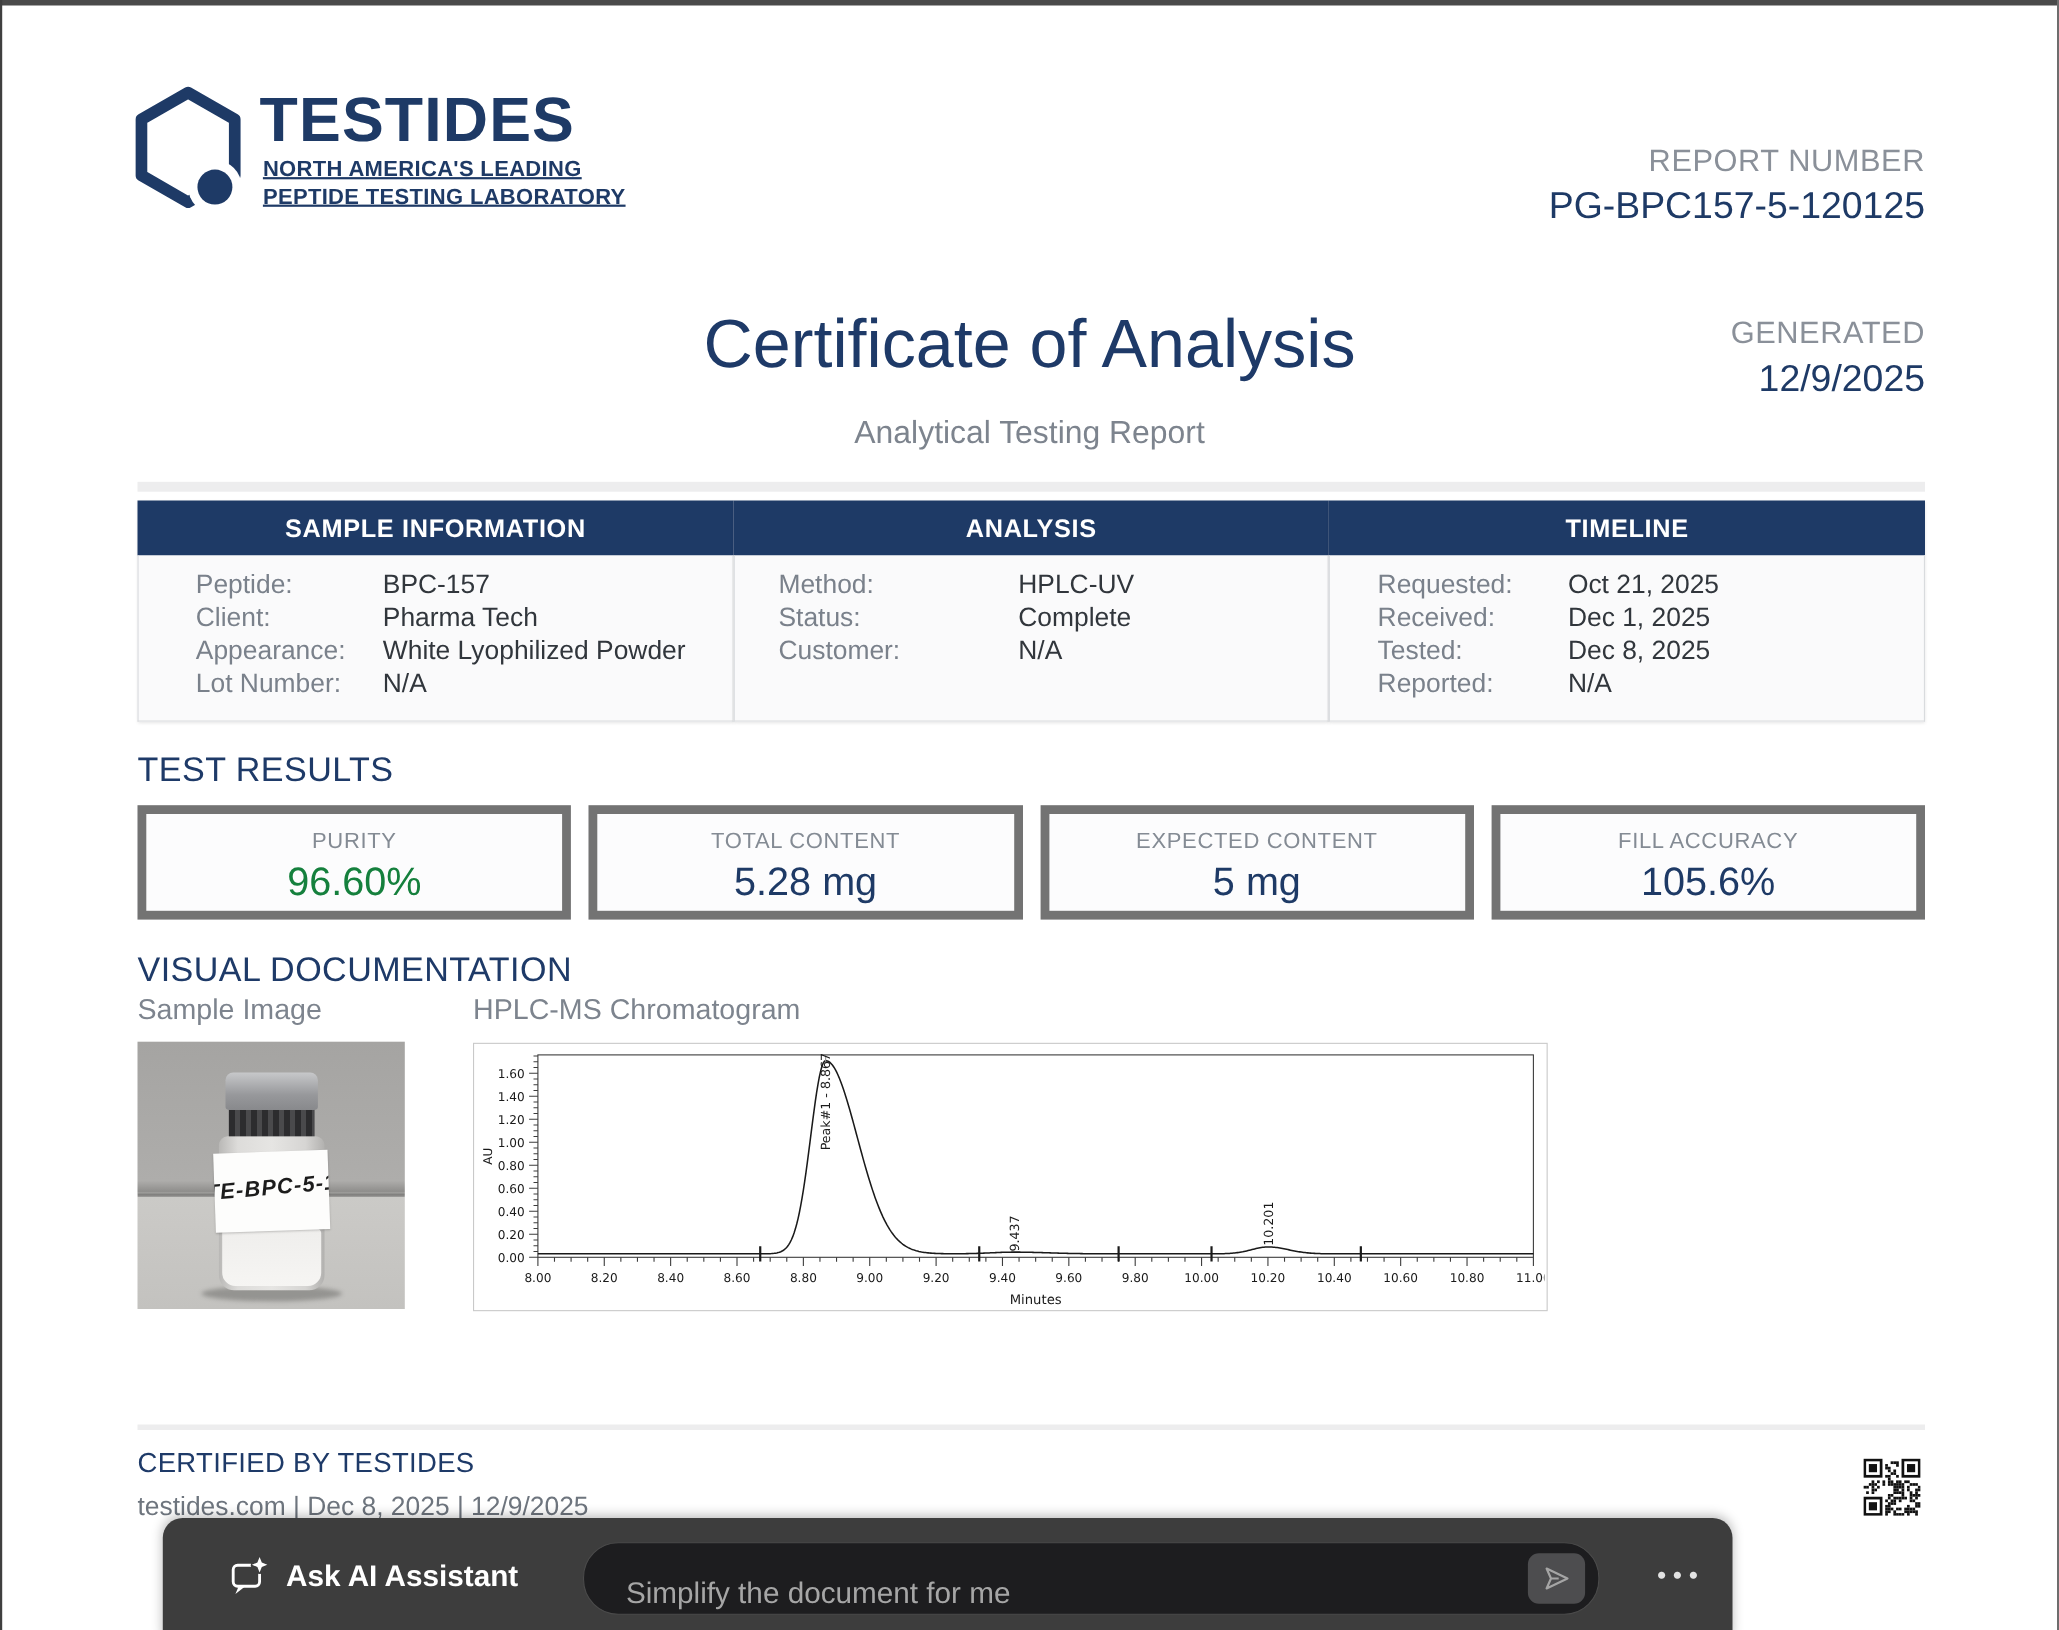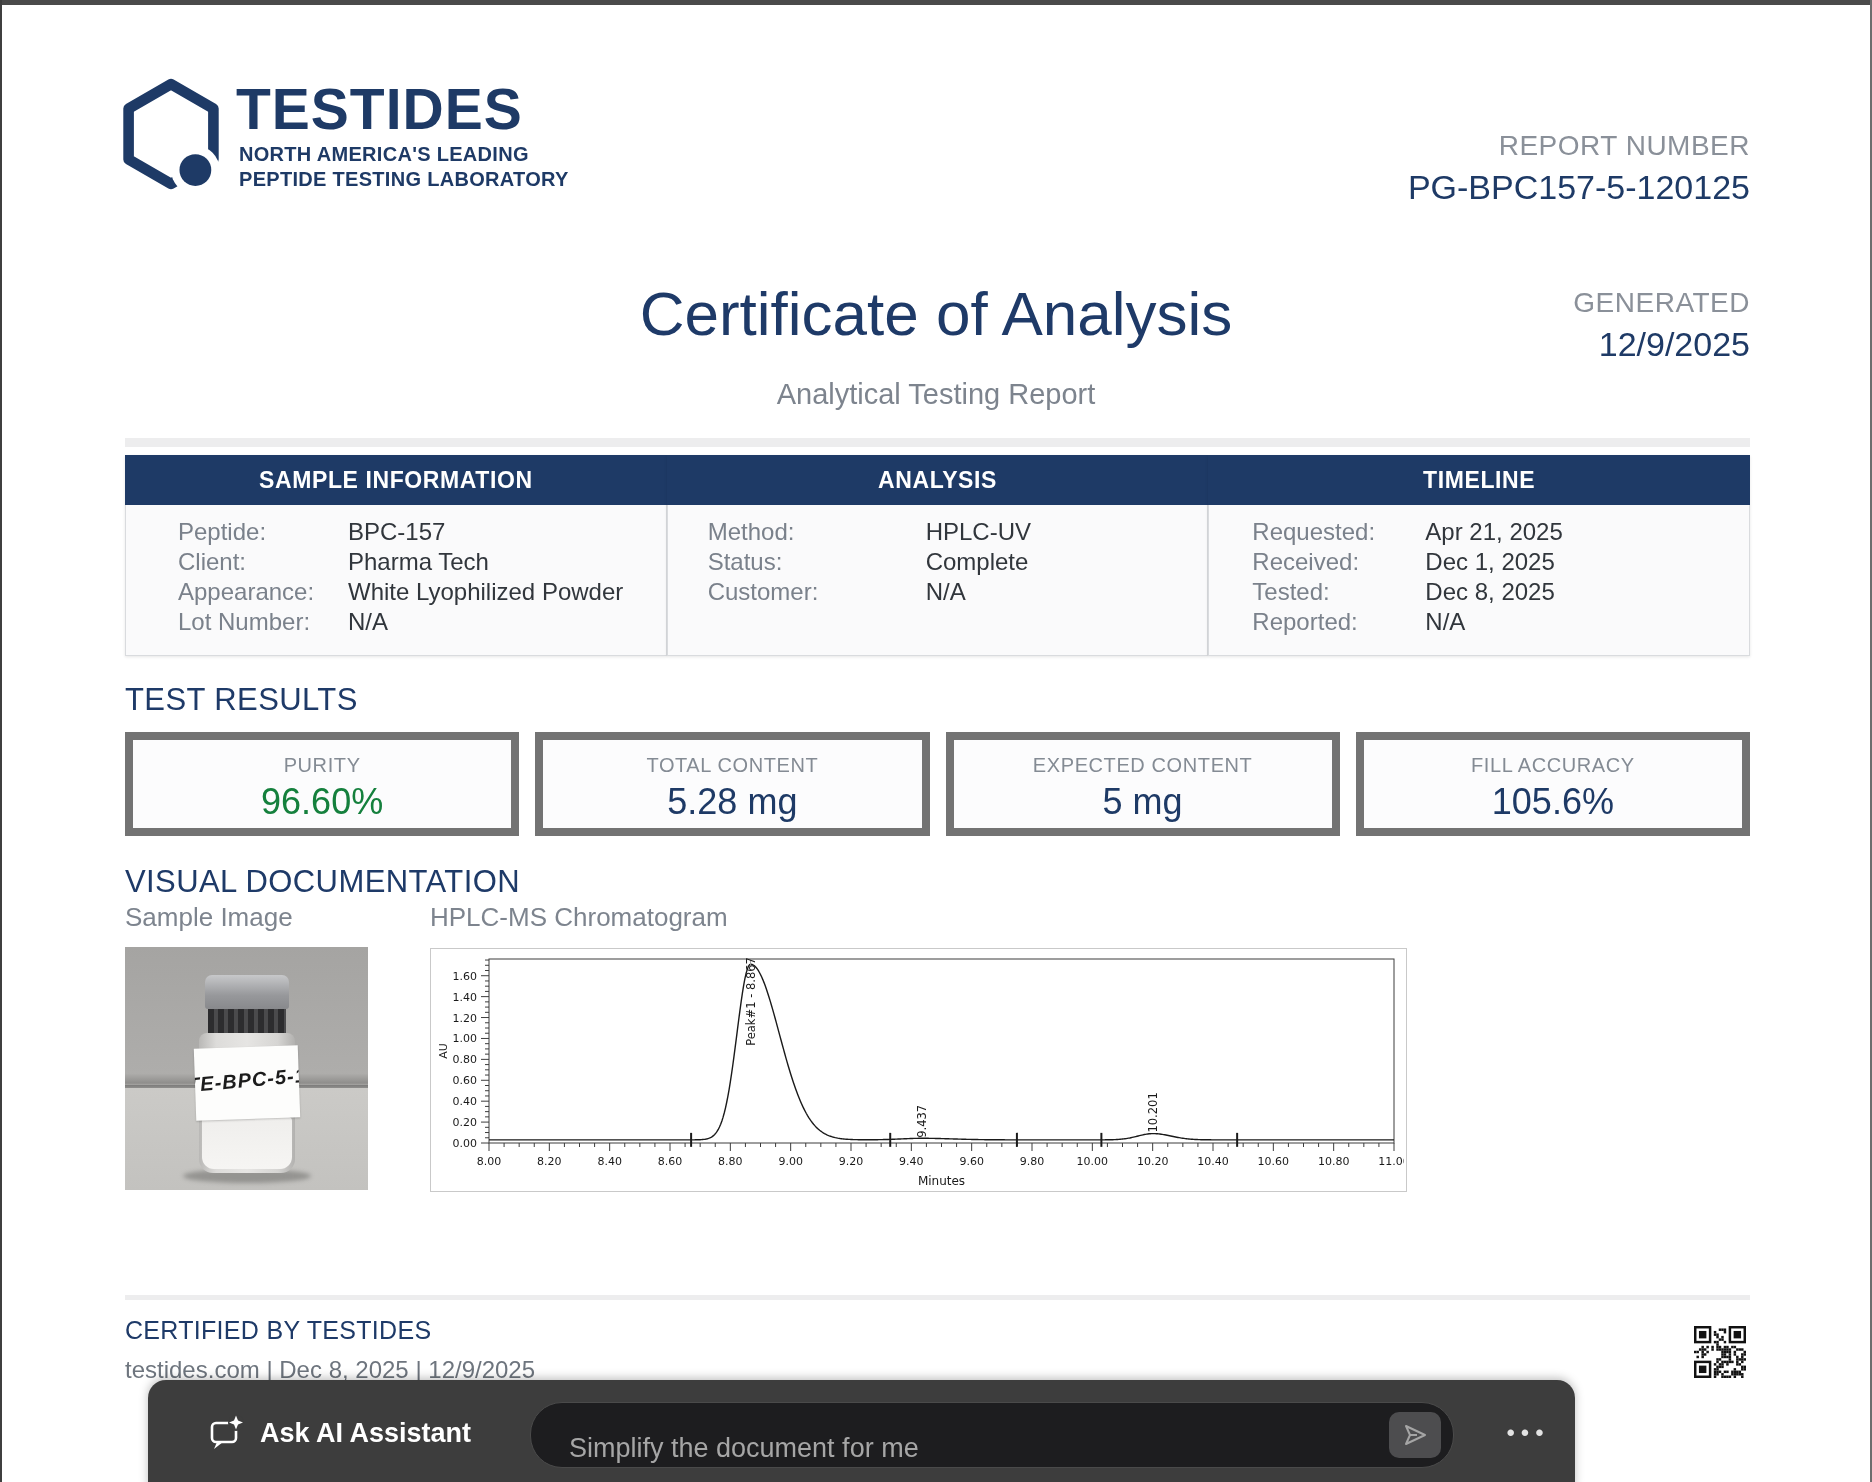--- a/index.html
+++ b/index.html
@@ -6,21 +6,21 @@
   #page{position:relative;width:1872px;height:1482px;background:#ffffff;overflow:hidden;
         font-family:"Liberation Sans","DejaVu Sans",sans-serif;}
   .edge-top{position:absolute;left:0;top:0;width:1872px;height:5px;background:#4a4a4a;}
   .edge-left{position:absolute;left:0;top:0;width:2px;height:1482px;background:#3f3f3f;}
   .edge-right{position:absolute;right:0;top:0;width:2px;height:1482px;background:#6d6d6d;}
 
   
   .logo-wrap{position:absolute;left:118px;top:76px;width:560px;height:120px;}
   .logo-icon{position:absolute;left:0;top:2px;}
   .brand{position:absolute;left:118px;top:0px;font-size:57px;font-weight:800;color:#1e3a66;letter-spacing:1px;}
-  .tagline{position:absolute;left:121px;top:66px;font-size:20px;font-weight:700;color:#1e3a66;line-height:25px;letter-spacing:.3px;}
+  .tagline{position:absolute;left:121px;top:66px;font-size:20px;font-weight:700;color:#1e3a66;line-height:25px;letter-spacing:.3px;text-decoration:underline;}
   .hdr-right{position:absolute;right:122px;top:84px;text-align:right;}
   .hdr-label{font-size:28px;color:#8a9099;letter-spacing:.5px;margin-top:46px;}
   .hdr-value{font-size:34px;color:#1e3a66;margin-top:6px;}
   .hdr-gap{height:34px;}
 
   .doc-title{position:absolute;left:0;top:278px;width:1872px;text-align:center;font-size:62px;color:#1e3a68;}
   .doc-subtitle{position:absolute;left:0;top:378px;width:1872px;text-align:center;font-size:29px;color:#7d848e;}
 
   .rule-light{position:absolute;left:125px;width:1625px;height:9px;background:#ededee;}
 
@@ -162,21 +162,21 @@
             <span class="il">Customer:</span>
             <span class="iv">N/A</span>
           </div>
       </div>
     </div>
     <div class="ibox p2">
       <div class="ibox-h">TIMELINE</div>
       <div class="ibox-b">
         <div class="irow">
             <span class="il">Requested:</span>
-            <span class="iv">Apr 21, 2025</span>
+            <span class="iv">Oct 21, 2025</span>
           </div>
         <div class="irow">
             <span class="il">Received:</span>
             <span class="iv">Dec 1, 2025</span>
           </div>
         <div class="irow">
             <span class="il">Tested:</span>
             <span class="iv">Dec 8, 2025</span>
           </div>
         <div class="irow">

